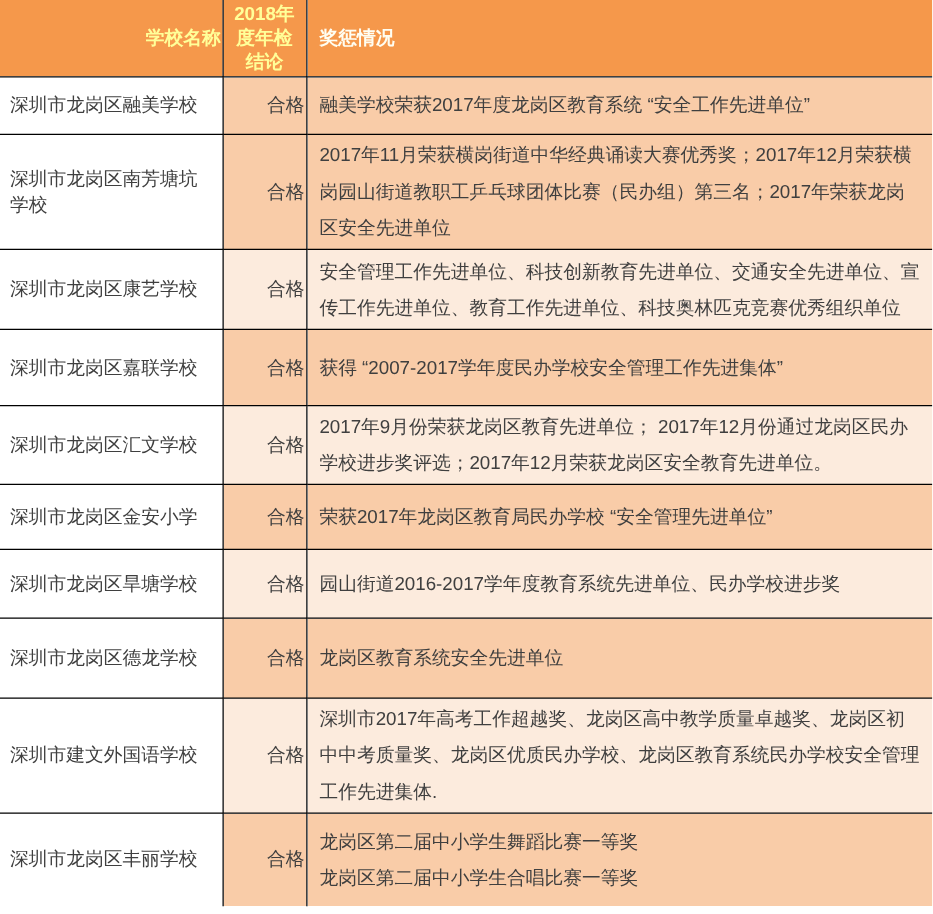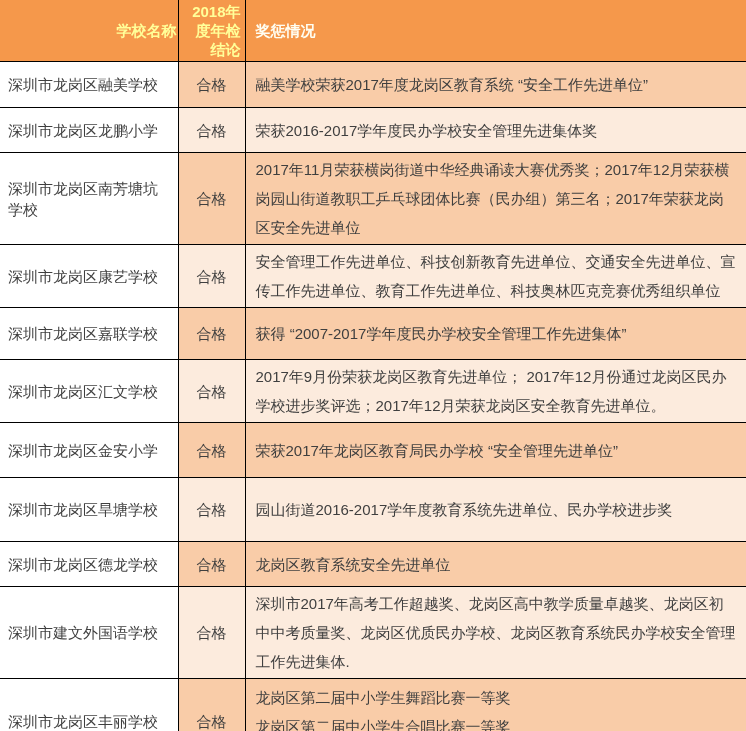--- a/index.html
+++ b/index.html
@@ -33,26 +33,26 @@
   tr th:last-child, tr td:last-child{border-right:none;}
   thead tr th{border-top:none;}
   tbody tr:last-child td{border-bottom:none;}
 
   thead tr{height:45px;}
   thead th{
     background:var(--header-bg);
     font-weight:bold;line-height:19px;
   }
   th.col-school{text-align:right;color:var(--header-text-yellow);}
-  th.col-result{text-align:right;color:var(--header-text-yellow);padding:2px 4px;}
+  th.col-result{text-align:center;color:var(--header-text-yellow);padding:2px 4px;}
   th.col-awards{text-align:left;color:var(--header-text-white);padding:2px 10px;}
 
   td{line-height:29px;}
   td.school{background:#ffffff;text-align:left;padding:2px 8px;line-height:21px;margin-top:24px;}
-  td.result{text-align:center;}
+  td.result{text-align:right;}
   td.awards{text-align:left;padding:2px 10px;white-space:pre-line;}
 
   tr.dark td.result, tr.dark td.awards{background:var(--row-dark);}
   tr.light td.result, tr.light td.awards{background:var(--row-light);}
 
   tbody tr:nth-child(1){height:46px;}
   tbody tr:nth-child(2){height:45px;}
   tbody tr:nth-child(3){height:64px;}
   tbody tr:nth-child(4){height:61px;padding-left:19px;}
   tbody tr:nth-child(5){height:52px;}
@@ -80,25 +80,20 @@
         <th class="col-school">学校名称</th>
         <th class="col-result">2018年度年检结论</th>
         <th class="col-awards">奖惩情况</th>
       </tr>
     </thead>
     <tbody>
         <tr class="dark">
           <td class="school">深圳市龙岗区融美学校</td>
           <td class="result">合格</td>
           <td class="awards">融美学校荣获2017年度龙岗区教育系统 “安全工作先进单位”</td>
-        </tr>
-        <tr class="light">
-          <td class="school">深圳市龙岗区龙鹏小学</td>
-          <td class="result">合格</td>
-          <td class="awards">荣获2016-2017学年度民办学校安全管理先进集体奖</td>
         </tr>
         <tr class="dark">
           <td class="school">深圳市龙岗区南芳塘坑学校</td>
           <td class="result">合格</td>
           <td class="awards">2017年11月荣获横岗街道中华经典诵读大赛优秀奖；2017年12月荣获横岗园山街道教职工乒乓球团体比赛（民办组）第三名；2017年荣获龙岗区安全先进单位</td>
         </tr>
         <tr class="light">
           <td class="school">深圳市龙岗区康艺学校</td>
           <td class="result">合格</td>
           <td class="awards">安全管理工作先进单位、科技创新教育先进单位、交通安全先进单位、宣传工作先进单位、教育工作先进单位、科技奥林匹克竞赛优秀组织单位</td>

